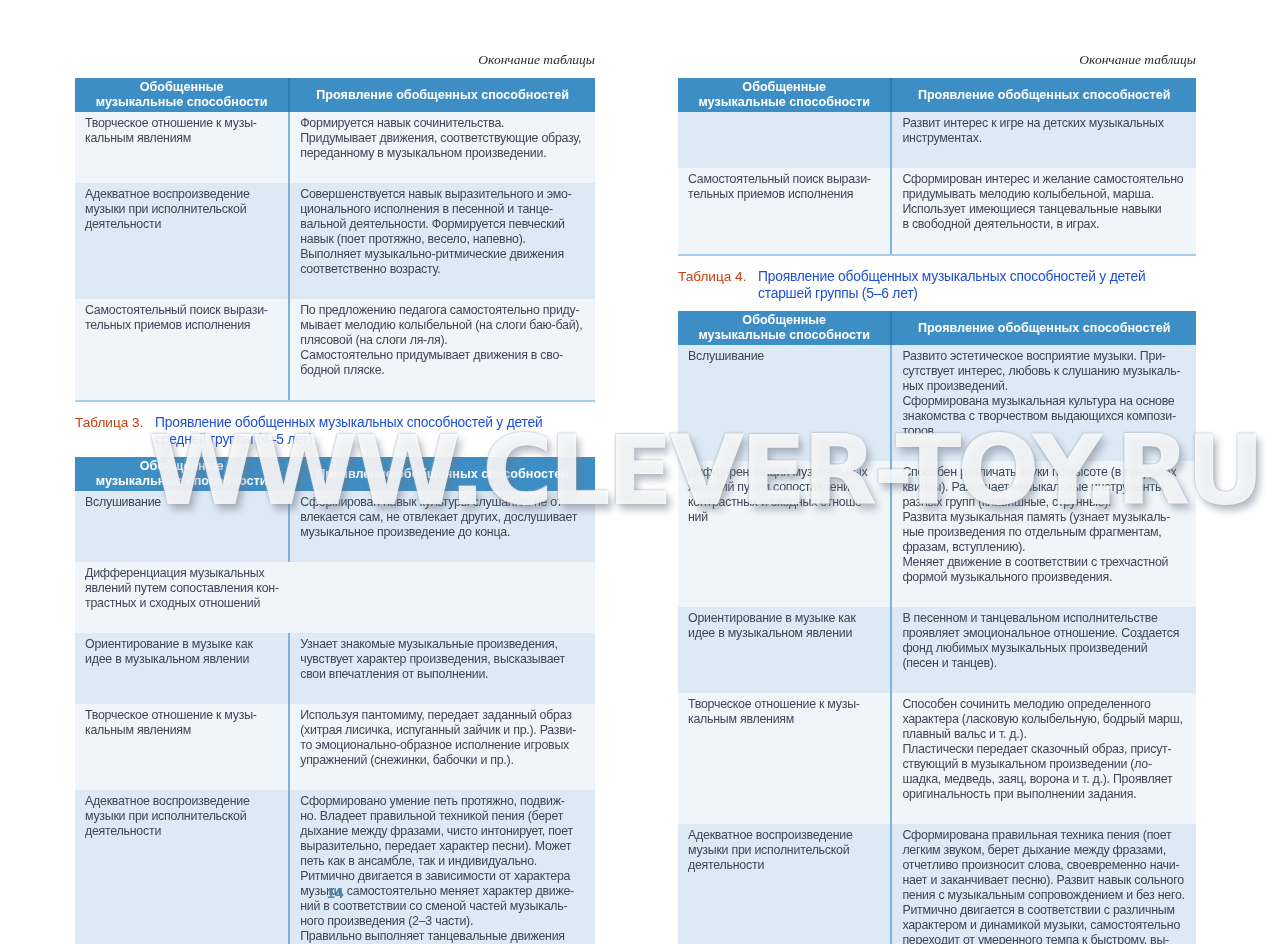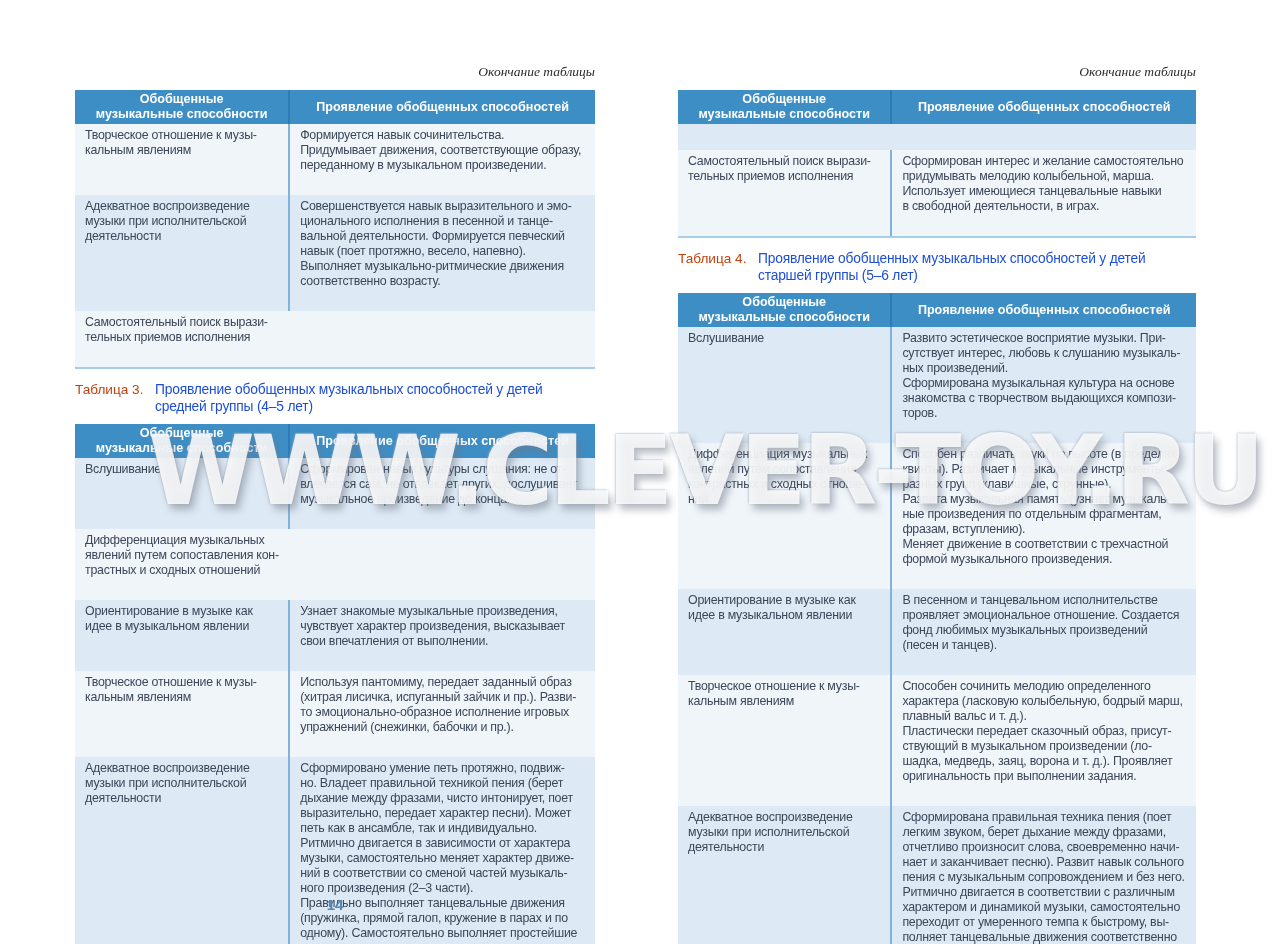--- a/index.html
+++ b/index.html
@@ -1,21 +1,21 @@
 <!DOCTYPE html>
 <html><head>
 <meta charset="utf-8">
 <style>
   html,body{margin:0;padding:0;}
   body{
     width:1280px;height:944px;position:relative;overflow:hidden;
     background:#ffffff;
     font-family:"Liberation Sans","DejaVu Sans",sans-serif;
   }
-  .page{position:absolute;top:12px;height:920px;}
+  .page{position:absolute;top:0;height:920px;}
   .page.left{left:75px;width:520px;}
   .page.right{left:678px;width:518px;}
 
   .note{
     margin-top:52px;height:17px;text-align:right;
     font-family:"Liberation Serif","DejaVu Serif",serif;
     font-style:italic;font-size:13.5px;color:#2b2b2b;
   }
 
   .tbl{margin-top:9px;border-bottom:2px solid #a7cde9;}
@@ -86,20 +86,25 @@
       <div class="cell c2">Совершенствуется навык выразительного и эмо-
 ционального исполнения в песенной и танце-
 вальной деятельности. Формируется певческий
 навык (поет протяжно, весело, напевно).
 Выполняет музыкально-ритмические движения
 соответственно возрасту.</div>
     </div>
     <div class="row r-light">
       <div class="cell c1">Самостоятельный поиск вырази-
 тельных приемов исполнения</div>
+      <div class="cell c2">По предложению педагога самостоятельно приду-
+мывает мелодию колыбельной (на слоги баю-бай),
+плясовой (на слоги ля-ля).
+Самостоятельно придумывает движения в сво-
+бодной пляске.</div>
     </div>
   </div>
 
   <div class="caption">
     <div class="cap-label">Таблица 3.</div>
     <div class="cap-title">Проявление обобщенных музыкальных способностей у детей
 средней группы (4–5 лет)</div>
   </div>
 
   <div class="tbl">
@@ -161,20 +166,22 @@
   <div class="note">Окончание таблицы</div>
 
   <div class="tbl">
     <div class="thead">
       <div class="hc c1">Обобщенные
 музыкальные способности</div>
       <div class="hc c2">Проявление обобщенных способностей</div>
     </div>
     <div class="row r-blue">
       <div class="cell c1"></div>
+      <div class="cell c2">Развит интерес к игре на детских музыкальных
+инструментах.</div>
     </div>
     <div class="row r-light">
       <div class="cell c1">Самостоятельный поиск вырази-
 тельных приемов исполнения</div>
       <div class="cell c2">Сформирован интерес и желание самостоятельно
 придумывать мелодию колыбельной, марша.
 Использует имеющиеся танцевальные навыки
 в свободной деятельности, в играх.</div>
     </div>
   </div>

